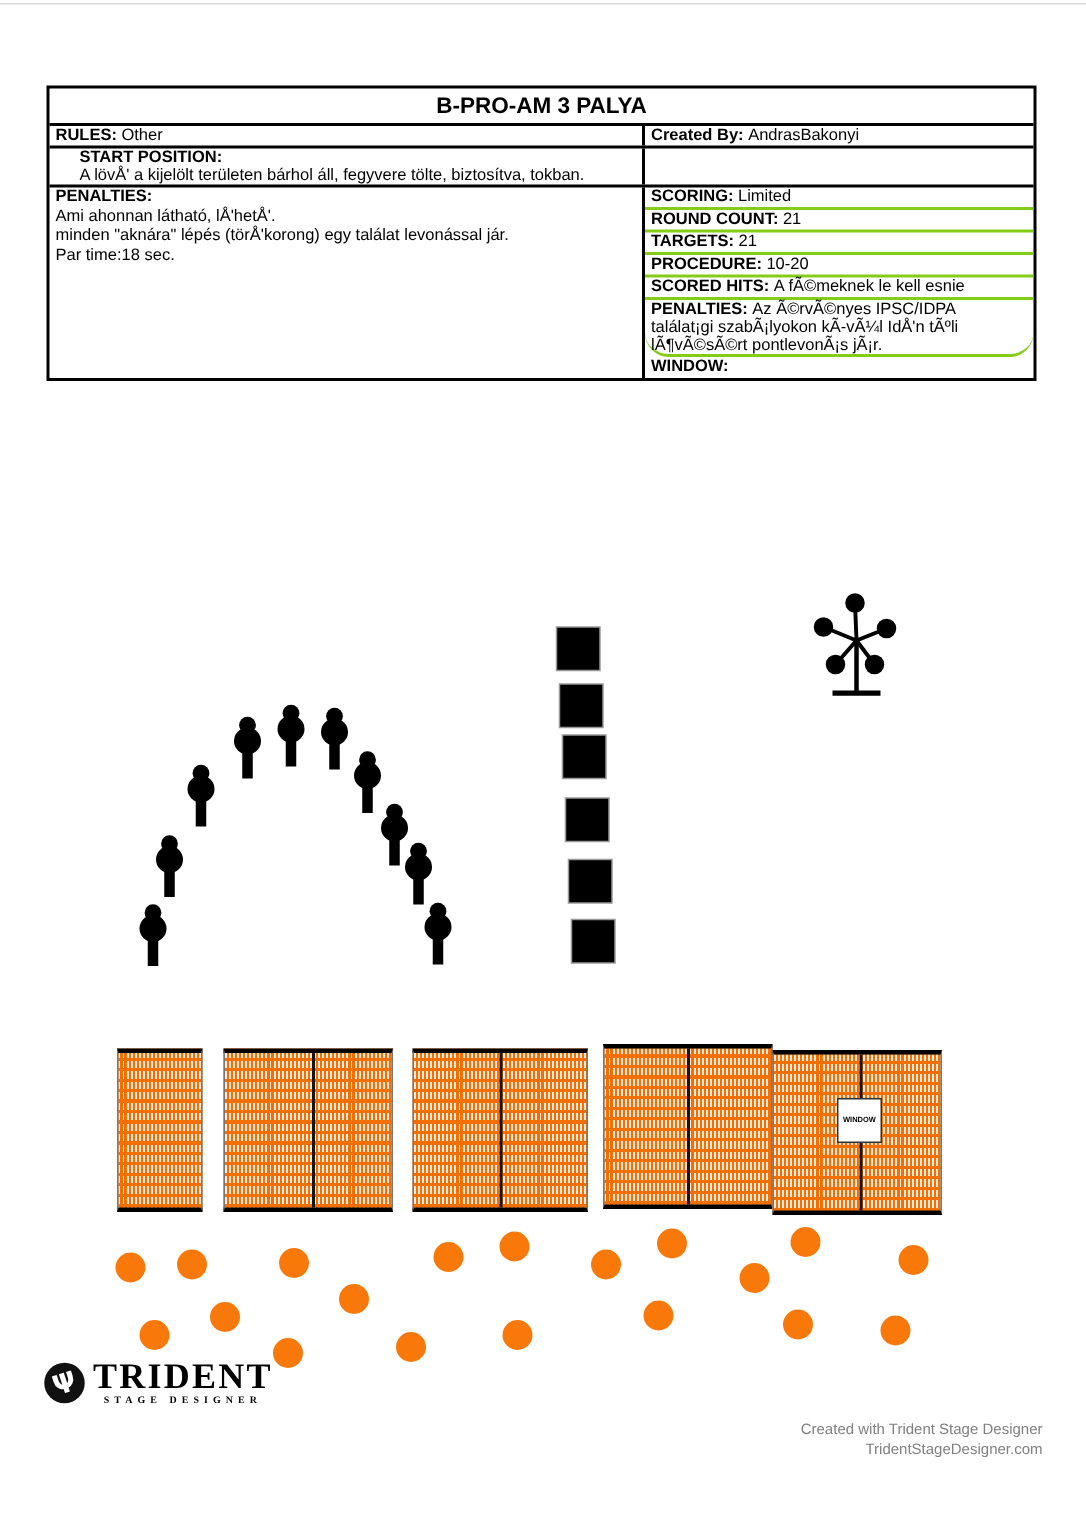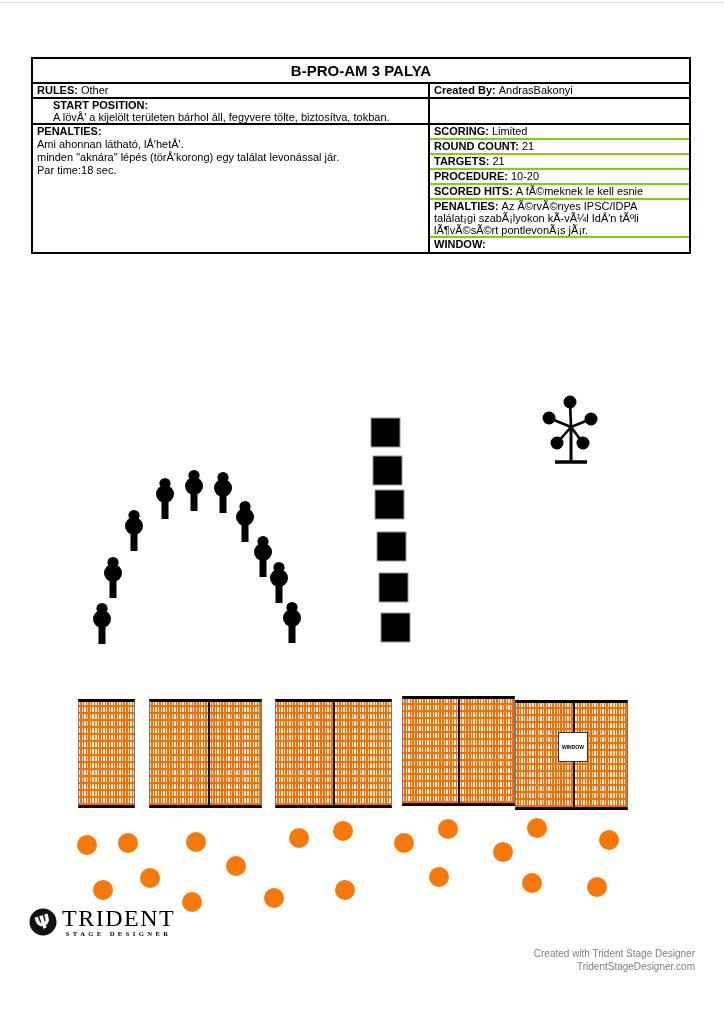--- a/index.html
+++ b/index.html
@@ -18,42 +18,42 @@
          padding:0 4px;overflow:hidden;}
   .rcell{flex:1;overflow:hidden;}
   .row2{height:13px;line-height:13px;}
   .row2 .lcell,.row2 .rcell{padding:0 4px;}
   .row3{height:24px;line-height:12px;}
   .row3 .lcell{padding:0 20px;}
   .row4{height:127px;}
   .row4 .lcell{line-height:13px;padding:0 4px;}
   b{margin-right:3px;}
   .srow{border-bottom:2px solid #84cc16;line-height:13px;min-height:13px;padding:0 4px;}
-  .srow.pen{line-height:12px;}
+  .srow.pen{line-height:12px;border-radius:16px;}
   .srow.last{border-bottom:none;}
 
   
   #walls-layer{position:absolute;inset:0;}
   .wall{position:absolute;box-sizing:border-box;
         border-top:3px solid #000;border-bottom:3px solid #000;
         border-left:1px solid #777;border-right:1px solid #777;
         background-color:#f26f04;
         background-image:
           repeating-linear-gradient(0deg,#f26f04 0 2px,transparent 2px 7px),
           repeating-linear-gradient(90deg,rgba(255,255,255,.85) 0 1.3px,#f26f04 1.3px 2.7px);}
   .wall-div{position:absolute;top:0;bottom:0;width:2px;background:#141414;}
   #stage-svg{position:absolute;left:0;top:0;}
   .window-box{position:absolute;box-sizing:border-box;background:#fff;border:1px solid #333;
               display:flex;align-items:center;justify-content:center;z-index:5;}
   .window-box span{font-size:5px;font-weight:bold;letter-spacing:0;}
 
   
   .logo{position:absolute;left:28px;top:907px;display:flex;align-items:center;gap:4px;}
   .logo-text{display:flex;flex-direction:column;}
-  .brand{font-family:"Liberation Serif",serif;font-weight:normal;font-size:24px;line-height:21px;
+  .brand{font-family:"Liberation Serif",serif;font-weight:bold;font-size:24px;line-height:21px;
          letter-spacing:1.5px;}
   .brand-sub{font-family:"Liberation Serif",serif;font-weight:bold;font-size:6.6px;
              letter-spacing:3.4px;text-align:center;margin-top:1px;}
   .credits{position:absolute;right:29px;top:903px;text-align:right;font-size:10px;
            line-height:13px;color:#808080;margin-top:44px;}
 </style>
 </head>
 <body>
 
 <div class="page">

